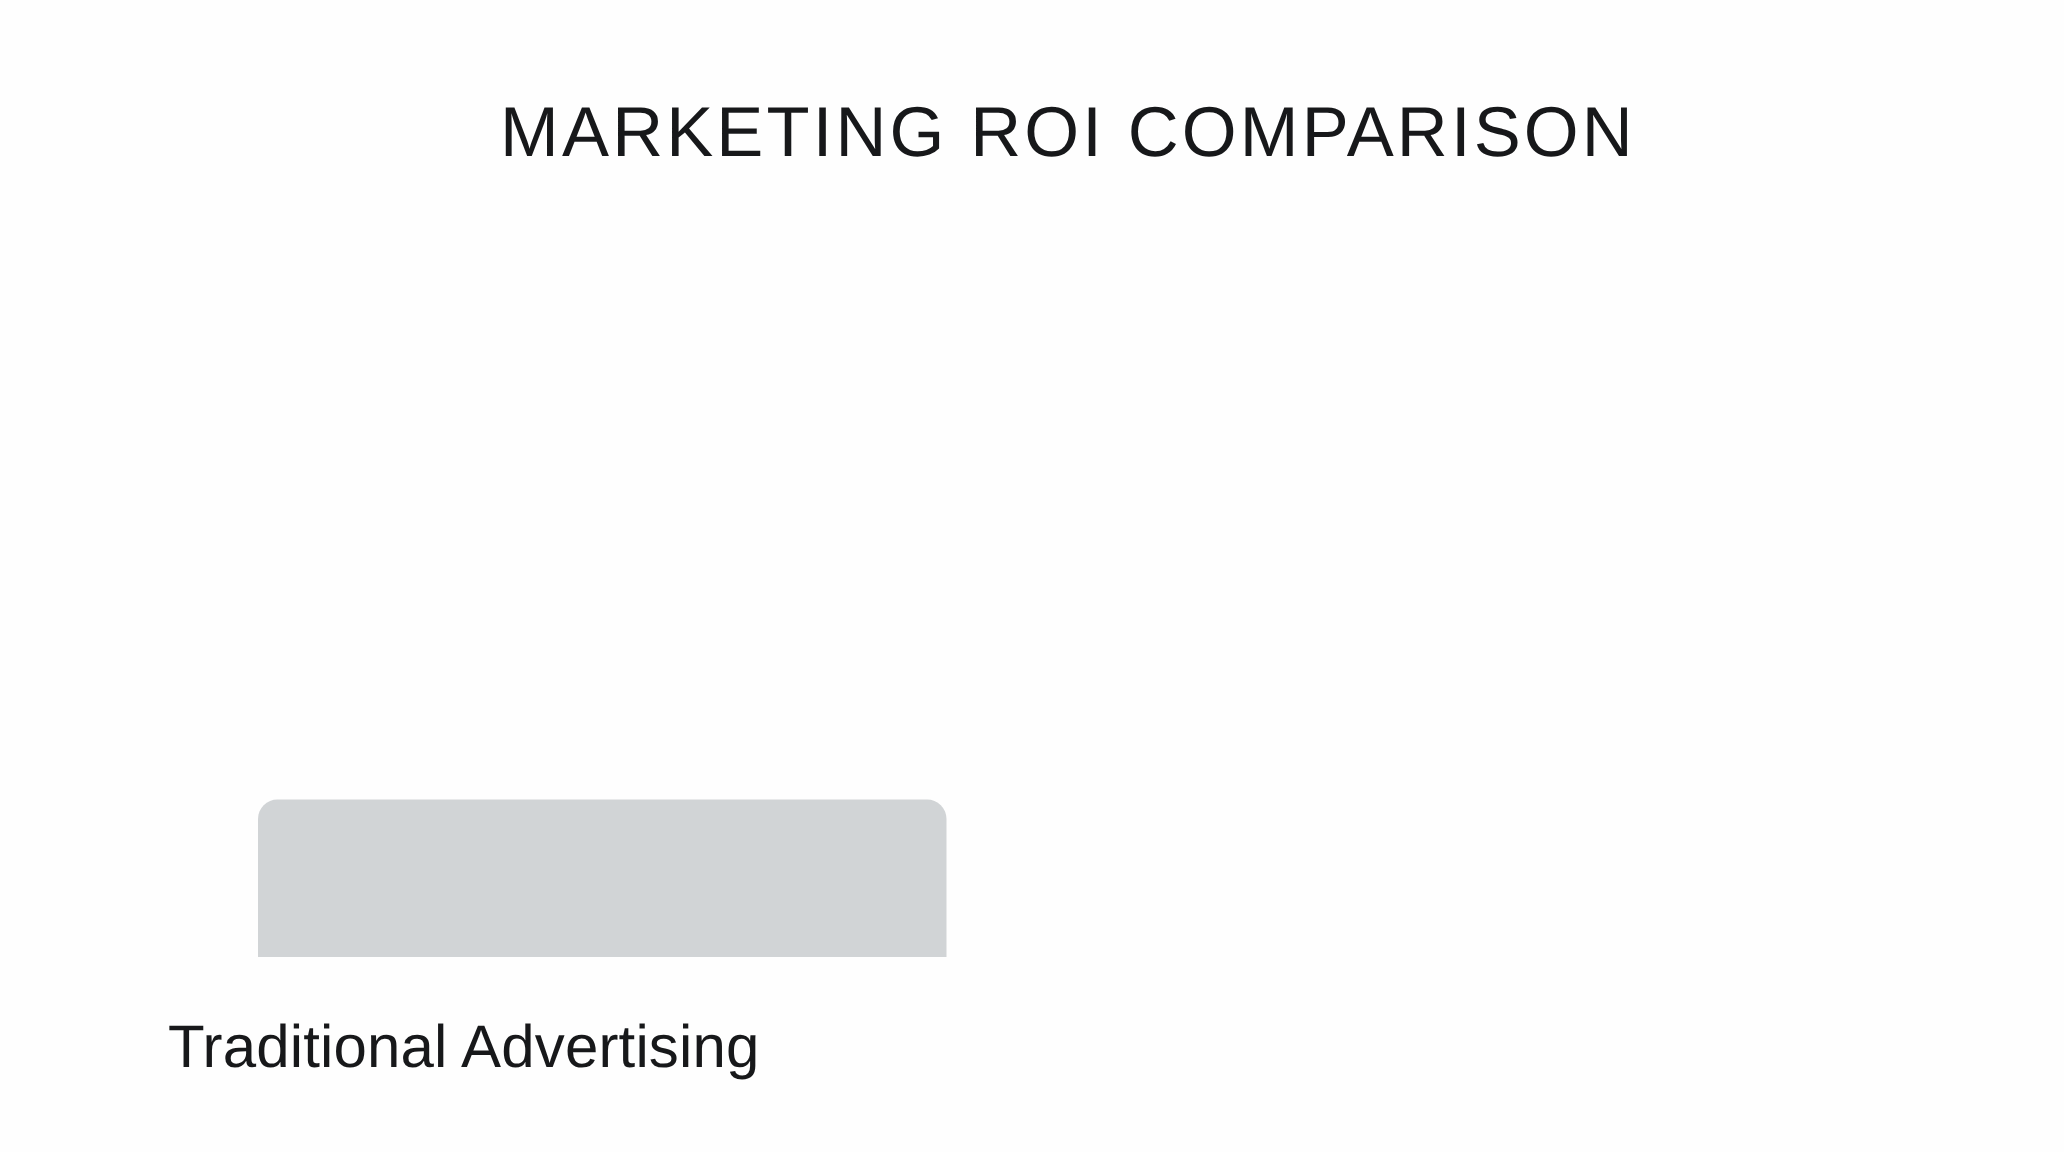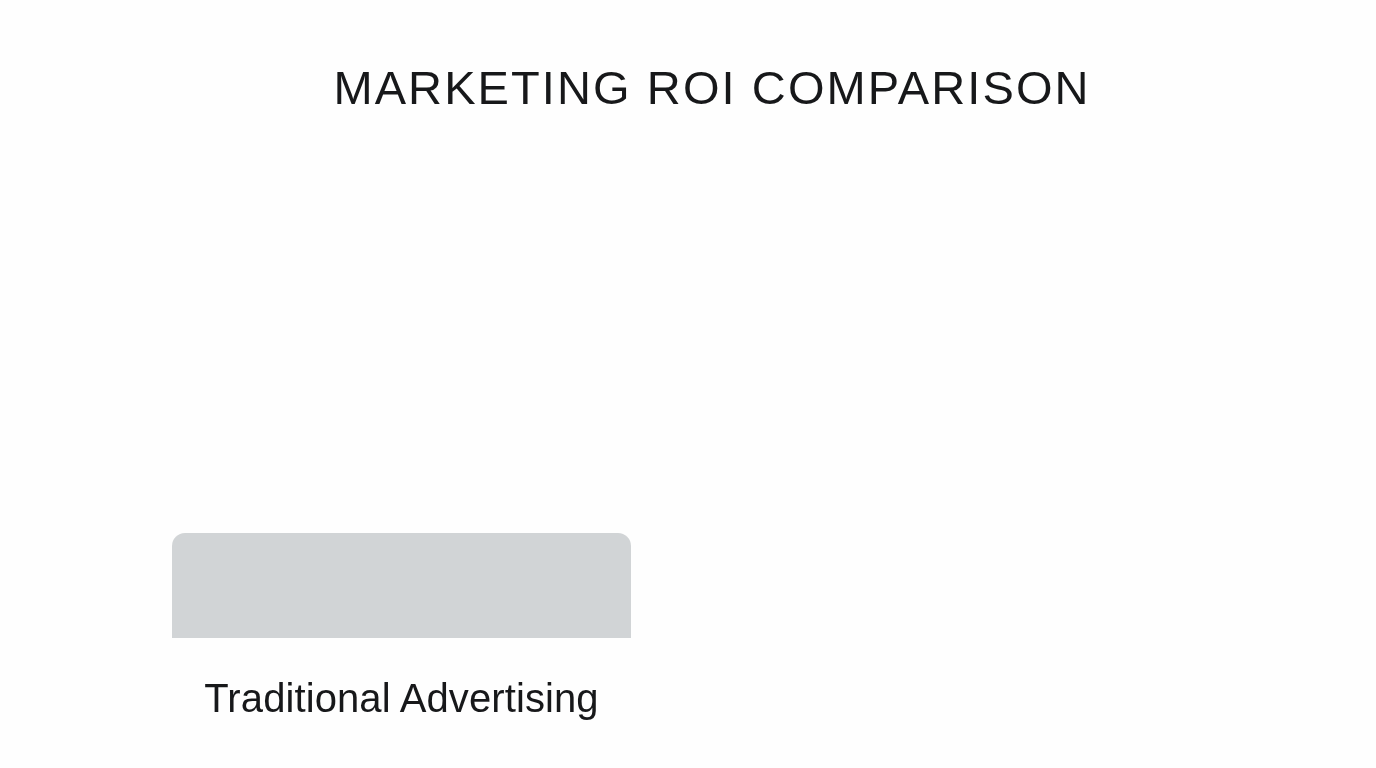--- a/index.html
+++ b/index.html
@@ -82,21 +82,20 @@
   .bar.series-influencer {
     background: #25a39a;
     height: 466px;
   }
 
   .bar-label {
     position: absolute;
     left: -60px;
     width: calc(100% + 120px);
     bottom: 50px;
-    text-align: center;
     font-family: "Liberation Sans", sans-serif;
     font-size: 40px;
     font-weight: 400;
     letter-spacing: 0.1px;
     color: #17181a;
     line-height: 1.0;
     white-space: nowrap;
   }
 </style>
 </head>

